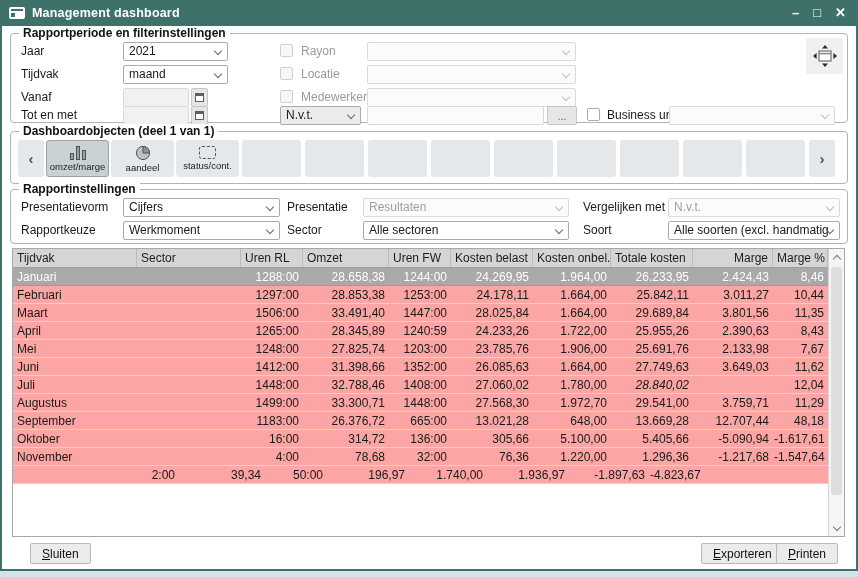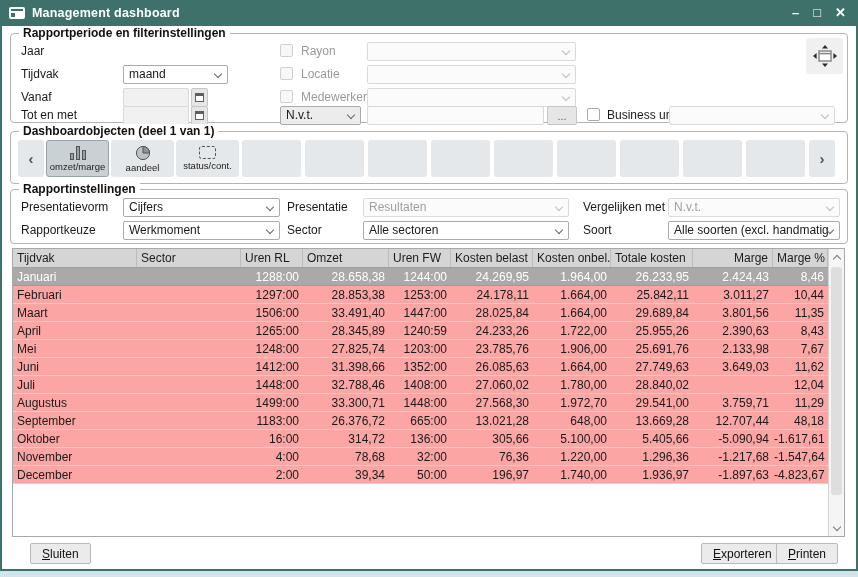--- a/index.html
+++ b/index.html
@@ -131,20 +131,23 @@
   </div>
 
   <div class="grp" id="grp-filters">
     <div class="grp-legend">Rapportperiode en filterinstellingen</div>
 
     <div class="lbl" style="left:10px;top:8px;">Jaar</div>
     <div class="lbl" style="left:10px;top:31px;">Tijdvak</div>
     <div class="lbl" style="left:10px;top:54px;">Vanaf</div>
     <div class="lbl" style="left:10px;top:72px;">Tot en met</div>
 
+    <div class="select" style="left:112px;top:8px;width:105px;">
+      <span>2021</span><span class="chev"></span>
+    </div>
     <div class="select" style="left:112px;top:31px;width:105px;">
       <span>maand</span><span class="chev"></span>
     </div>
 
     <div class="input" style="left:112px;top:54px;width:66px;"></div>
     <div class="smallbtn" style="left:180px;top:54px;width:17px;">
         <span class="calicon"></span>
       </div>
     <div class="input" style="left:112px;top:72px;width:66px;"></div>
     <div class="smallbtn" style="left:180px;top:72px;width:17px;">
@@ -350,21 +353,21 @@
           <div class="td num" style="width: 55px;">11,62</div>
         </div>
         <div class="tr">
           <div class="td" style="width: 124px;">Juli</div>
           <div class="td" style="width: 104px;"></div>
           <div class="td num" style="width: 62px;">1448:00</div>
           <div class="td num" style="width: 86px;">32.788,46</div>
           <div class="td num" style="width: 62px;">1408:00</div>
           <div class="td num" style="width: 82px;">27.060,02</div>
           <div class="td num" style="width: 78px;">1.780,00</div>
-          <div class="td num" style="width: 82px;">28.840,02</div>
+          <div class="td num" style="width: 82px; font-style: italic;">28.840,02</div>
           <div class="td num" style="width: 80px; margin-top: 48px;">3.948,44</div>
           <div class="td num" style="width: 55px;">12,04</div>
         </div>
         <div class="tr">
           <div class="td" style="width: 124px;">Augustus</div>
           <div class="td" style="width: 104px;"></div>
           <div class="td num" style="width: 62px;">1499:00</div>
           <div class="td num" style="width: 86px;">33.300,71</div>
           <div class="td num" style="width: 62px;">1448:00</div>
           <div class="td num" style="width: 82px;">27.568,30</div>
@@ -403,21 +406,20 @@
           <div class="td num" style="width: 62px;">4:00</div>
           <div class="td num" style="width: 86px;">78,68</div>
           <div class="td num" style="width: 62px;">32:00</div>
           <div class="td num" style="width: 82px;">76,36</div>
           <div class="td num" style="width: 78px;">1.220,00</div>
           <div class="td num" style="width: 82px;">1.296,36</div>
           <div class="td num" style="width: 80px;">-1.217,68</div>
           <div class="td num" style="width: 55px;">-1.547,64</div>
         </div>
         <div class="tr">
-          <div class="td" style="width: 124px;">December</div>
           <div class="td" style="width: 104px;"></div>
           <div class="td num" style="width: 62px;">2:00</div>
           <div class="td num" style="width: 86px;">39,34</div>
           <div class="td num" style="width: 62px;">50:00</div>
           <div class="td num" style="width: 82px;">196,97</div>
           <div class="td num" style="width: 78px;">1.740,00</div>
           <div class="td num" style="width: 82px;">1.936,97</div>
           <div class="td num" style="width: 80px;">-1.897,63</div>
           <div class="td num" style="width: 55px;">-4.823,67</div>
         </div>

